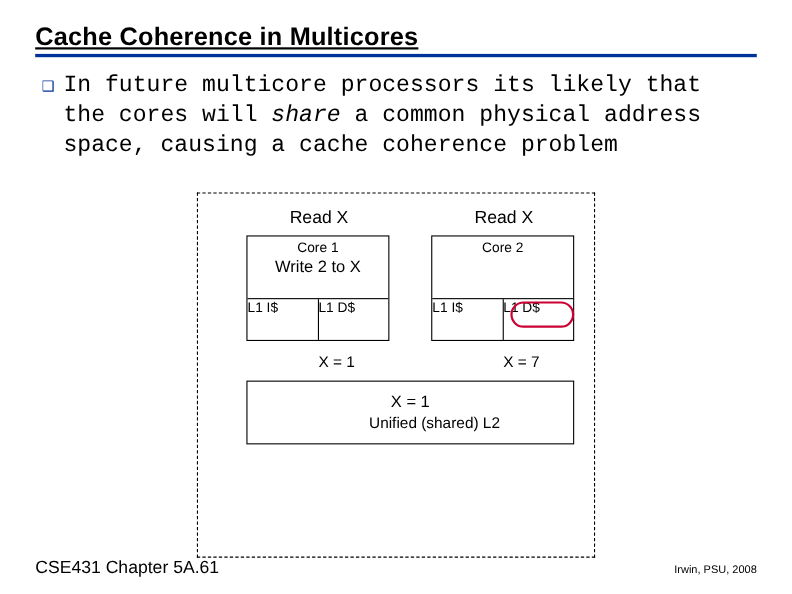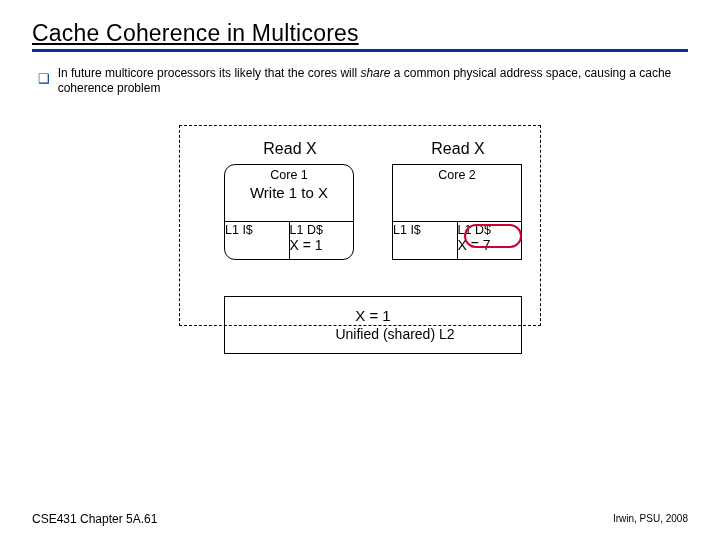--- a/index.html
+++ b/index.html
@@ -1,48 +1,48 @@
 <!DOCTYPE html>
 <html><head>
 <meta charset="utf-8">
 <style>
   * { box-sizing: border-box; margin: 0; padding: 0; }
   html, body { width: 720px; height: 540px; font-family: Arial, Helvetica, sans-serif; background: #fff; color: #000; }
   .slide { position: relative; width: 720px; height: 540px; padding: 20px 32px 24px 32px; }
   .title-wrap { border-bottom: 3px solid #003399; padding-bottom: 2px; margin-bottom: 10px; }
-  .title { font-size: 23px; font-weight: normal; text-decoration: underline; letter-spacing: 0.2px; }
+  .title { font-size: 23px; font-weight: bold; text-decoration: underline; letter-spacing: 0.2px; }
   .body { padding: 4px 6px 0 6px; }
   .bullet-row { display: flex; align-items: flex-start; gap: 8px; }
   .bullet-mark { color: #003399; font-size: 13px; line-height: 22px; padding-top: 2px; }
-  .bullet-text { font-size: 12px; line-height: 1.28; }
+  .bullet-text { font-size: 21px; line-height: 1.28; font-family: Liberation Mono, monospace; }
   .em { font-style: italic; }
 
-  .diagram { position: relative; margin: 28px auto 0 auto; width: 362px; height: 201px; border: 1.5px dashed #000; }
+  .diagram { position: relative; margin: 28px auto 0 auto; width: 362px; height: 332px; border: 1.5px dashed #000; }
   .read { position: absolute; top: 14px; font-size: 16px; width: 120px; text-align: center; }
   .read.left { left: 50px; }
   .read.right { left: 218px; }
 
   .corebox { position: absolute; top: 38px; width: 130px; height: 96px; border: 1.5px solid #000; background: #fff; }
-  .corebox.left { left: 44px; border-radius: 11px; }
+  .corebox.left { left: 44px; }
   .corebox.right { left: 212px; }
   .corelabel { text-align: center; font-size: 12.5px; padding-top: 3px; }
   .write1 { text-align: center; font-size: 15px; margin-top: 2px; }
   .write1.hide { visibility: hidden; }
   .l1row { position: absolute; left: 0; right: 0; bottom: 0; height: 38px; border-top: 1.5px solid #000; display: flex; }
   .l1cell { flex: 1; display: flex; flex-direction: column; justify-content: flex-start; font-size: 12.5px; border-right: 1.5px solid #000; padding-top: 1px; }
-  .l1cell:last-child { border-right: none; }
+  .l1cell:last-child { border-right: none; gap: 34px; }
   .l1val { font-size: 14px; margin-top: 0px; }
 
   .stale { position: absolute; top: 98px; left: 284px; width: 58px; height: 24px; border: 2px solid #cc0033; border-radius: 12px; pointer-events: none; }
 
   .l2box { position: absolute; left: 44px; top: 170px; width: 298px; height: 58px; border: 1.5px solid #000; display: flex; flex-direction: column; align-items: center; justify-content: center; gap: 2px; }
   .l2val { font-size: 15px; }
   .l2label { font-size: 14px; padding-left: 44px; }
 
-  .footer-left { position: absolute; left: 32px; bottom: 14px; font-size: 12px; }
+  .footer-left { position: absolute; left: 32px; bottom: 14px; font-size: 16px; }
   .footer-right { position: absolute; right: 32px; bottom: 16px; font-size: 10px; }
 </style>
 </head>
 <body>
 
 <div class="slide">
   <div class="title-wrap">
     <div class="title">Cache Coherence in Multicores</div>
   </div>
 
@@ -53,21 +53,21 @@
         <span>In future multicore processors its likely that the cores will </span><span class="em">share</span><span> a common physical address space, causing a cache coherence problem</span>
       </div>
     </div>
 
     <div class="diagram">
       <div class="read left">Read X</div>
       <div class="read right">Read X</div>
 
       <div class="corebox left">
         <div class="corelabel">Core 1</div>
-        <div class="write1">Write 1 to X</div>
+        <div class="write1">Write 2 to X</div>
         <div class="l1row">
           <div class="l1cell">
             <span>L1 I$</span>
           </div>
           <div class="l1cell">
             <span>L1 D$</span>
             <span class="l1val">X = 1</span>
           </div>
         </div>
       </div>

